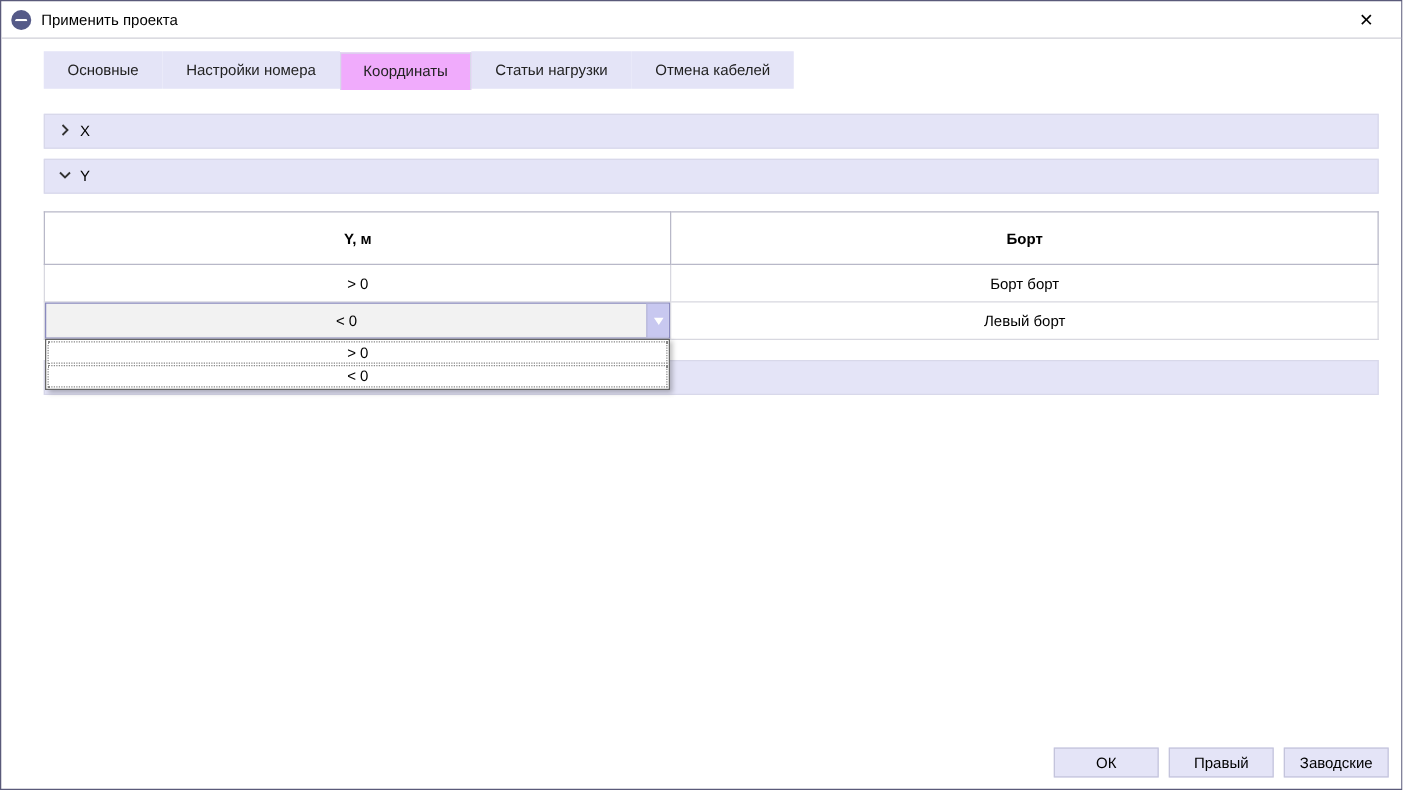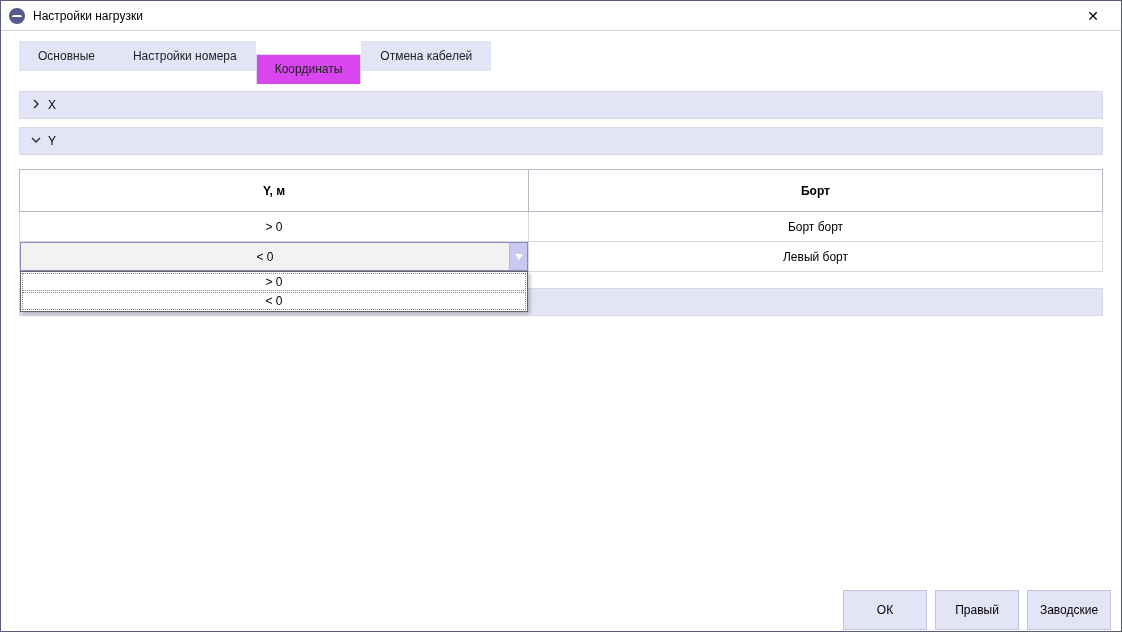--- a/index.html
+++ b/index.html
@@ -3,61 +3,62 @@
 <meta charset="utf-8">
 <style>
   * { box-sizing: border-box; }
   html,body { margin:0; padding:0; height:100%; font-family: "Segoe UI", Tahoma, sans-serif; font-size:12px; color:#000; background:#fff; }
   .window { width:1122px; height:632px; border:1px solid #5a5a7a; display:flex; flex-direction:column; background:#fff; }
   .titlebar { height:30px; display:flex; align-items:center; padding:0 8px; border-bottom:1px solid #d0d0d8; }
   .titlebar .icon { width:16px; height:16px; border-radius:50%; background:#555a88; margin-right:8px; position:relative; }
   .titlebar .icon::after{content:"";position:absolute;left:3px;top:7px;width:10px;height:4px;border-top:2px solid #fff;border-radius:2px;}
   .titlebar .title { flex:1; font-size:12px; }
   .titlebar .close { width:40px; text-align:center; font-size:14px; cursor:pointer;}
-  .body { flex:1; padding:10px 18px 0 18px; display:flex; flex-direction:column; overflow:hidden;}
+  .body { flex:1; padding:10px 18px 0 18px; display:flex; flex-direction:column; overflow:hidden;margin-left:16px;}
   .tabs { display:flex; gap:0; }
   .tab { padding:7px 18px; background:#e4e4f7; color:#222; cursor:pointer; font-size:12px; }
-  .tab.active { background:#d946ef; border:1px solid #d8d8ea; border-bottom:none; position:relative; top:13px; }
+  .tab.active { background:#f0abfc; border:1px solid #d8d8ea; border-bottom:none; position:relative; top:1px; }
   .tab:not(.active){ border:1px solid transparent;}
   .content { flex:1; padding-top:20px; position:relative;}
   .acc { background:#e4e4f7; border:1px solid #d8d8ea; height:28px; display:flex; align-items:center; padding:0 10px; margin-bottom:8px; cursor:pointer;}
   .acc .chev { width:12px; display:inline-block;}
   .acc .lbl { margin-left:6px; font-size:12px;}
   .table { border:1px solid #7a7aa0; border-collapse:collapse; width:100%; table-layout:fixed; }
   .table th { background:#fff; border:1px solid #b8b8c8; font-weight:bold; font-size:12px; height:42px; }
   .table td { border:1px solid #d8d8e0; height:30px; padding:0 6px; font-size:12px; }
   .dropdown-cell { padding:0 !important; position:relative; }
   .dropdown-cell .dd-wrap{ display:flex; align-items:center; height:29px; border:1px solid #8a8abf; background:#f2f2f2;}
   .dropdown-cell .dd-val{ flex:1; padding:0 6px;}
   .dropdown-cell .dd-btn{ width:18px; height:100%; background:#c8c8f0; display:flex; align-items:center; justify-content:center; color:#fff; border-left:1px solid #b8b8d8;}
   .dd-list { position:absolute; left:0; top:29px; width:100%; background:#fff; border:1px solid #666; box-shadow:2px 2px 4px rgba(0,0,0,0.25); z-index:10; }
   .dd-list .opt{ padding:1px 6px; font-size:12px; border:1px dotted #888; margin:1px; cursor:pointer;}
   .dd-list .opt.sel{ background:#fff;}
   .acc-z { background:#e4e4f7; border:1px solid #d8d8ea; height:28px; display:flex; align-items:center; padding:0 10px; margin-top:16px; cursor:pointer;}
   .footer { height:42px; border-top:0; display:flex; justify-content:flex-end; align-items:center; gap:8px; padding:0 10px; }
-  .btn { min-width:84px; height:40px; background:#e4e4f7; border:1px solid #c4c4dc; font-size:12px; cursor:pointer;}
+  .btn { min-width:84px; height:24px; background:#e4e4f7; border:1px solid #c4c4dc; font-size:12px; cursor:pointer;}
   svg.chev{width:10px;height:10px;}
 </style>
 </head>
 <body>
 
 <div class="window">
 
   <div class="titlebar">
     <span class="icon"></span>
-    <span class="title">Настройки нагрузки</span>
+    <span class="title">Применить проекта</span>
     <span class="close">✕</span>
   </div>
 
   <div class="body">
 
     <div class="tabs">
       <div class="tab">Основные</div>
       <div class="tab">Настройки номера</div>
       <div class="tab active">Координаты</div>
+      <div class="tab">Статьи нагрузки</div>
       <div class="tab">Отмена кабелей</div>
     </div>
 
     <div class="content">
 
       <div class="acc">
         <span class="chev">
           <svg class="chev" viewBox="0 0 10 10">
               <path d="M3 1 L7 5 L3 9" fill="none" stroke="#333" stroke-width="1.5"></path>
             </svg>

